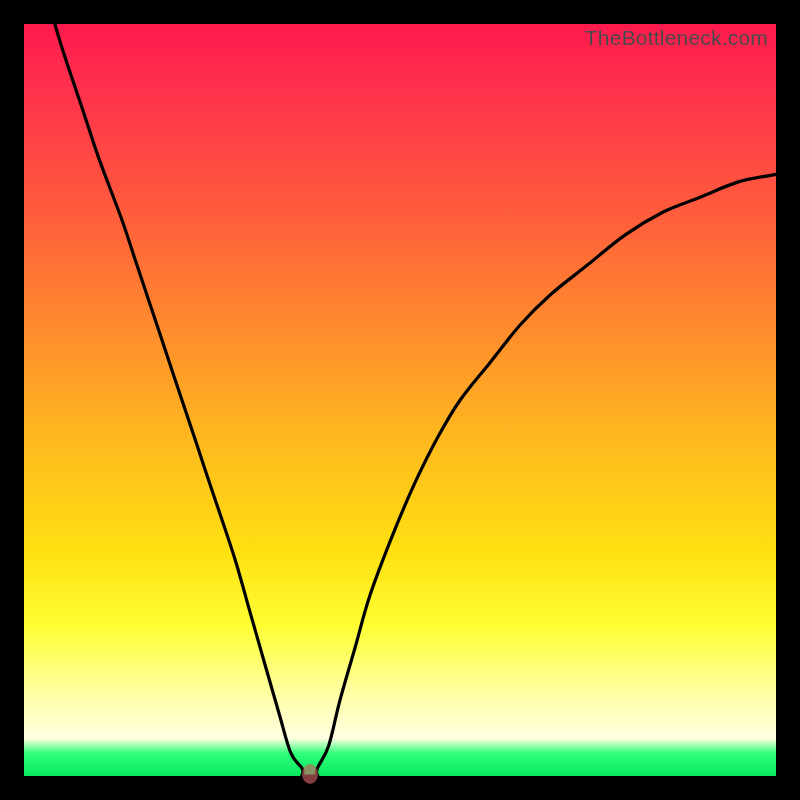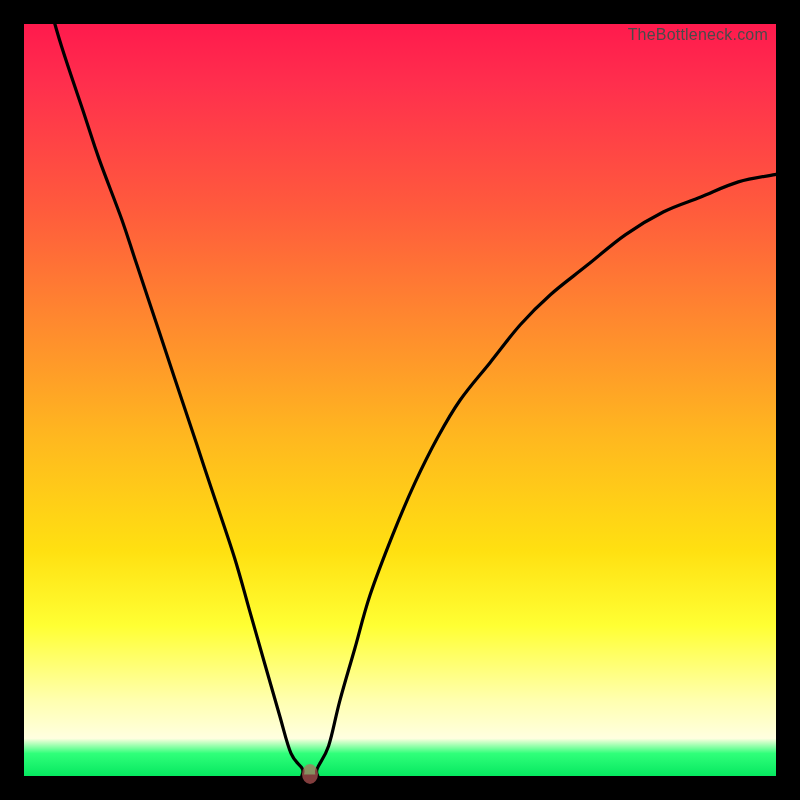--- a/index.html
+++ b/index.html
@@ -36,21 +36,21 @@
       #ffffe0 95%,
       #30ff7a 97%,
       #06e860 100%
     );
   }
   .watermark {
     position: absolute;
     top: 2px;
     right: 8px;
     color: #4a4a4a;
-    font-size: 16px;
+    font-size: 21px;
     font-weight: 500;
     letter-spacing: 0.2px;
     user-select: none;
   }
   .curve-svg {
     position: absolute;
     left: 0;
     top: 0;
     width: 752px;
     height: 752px;

